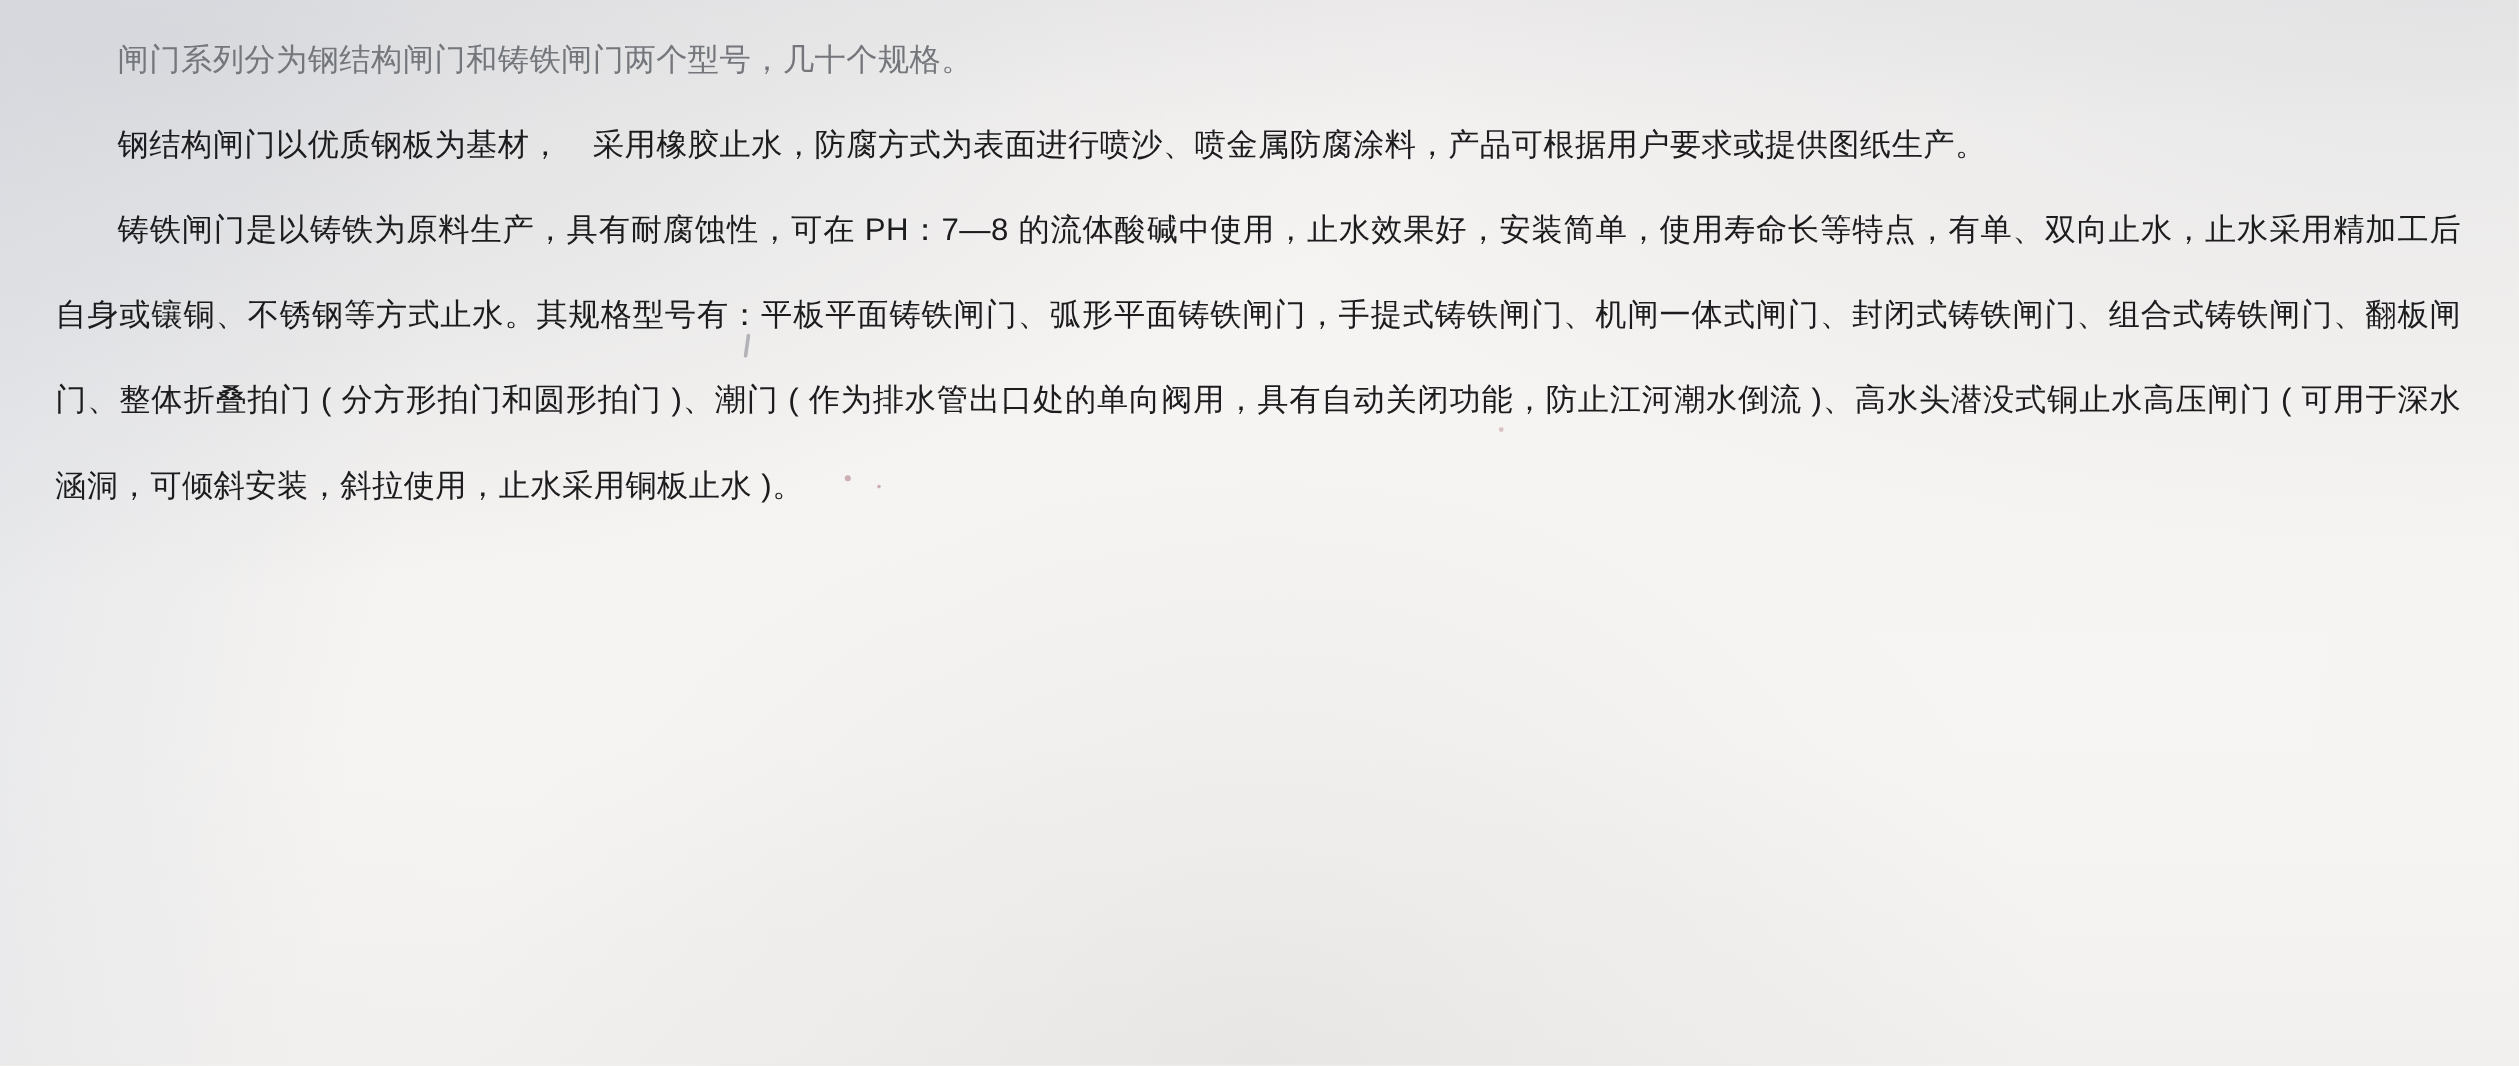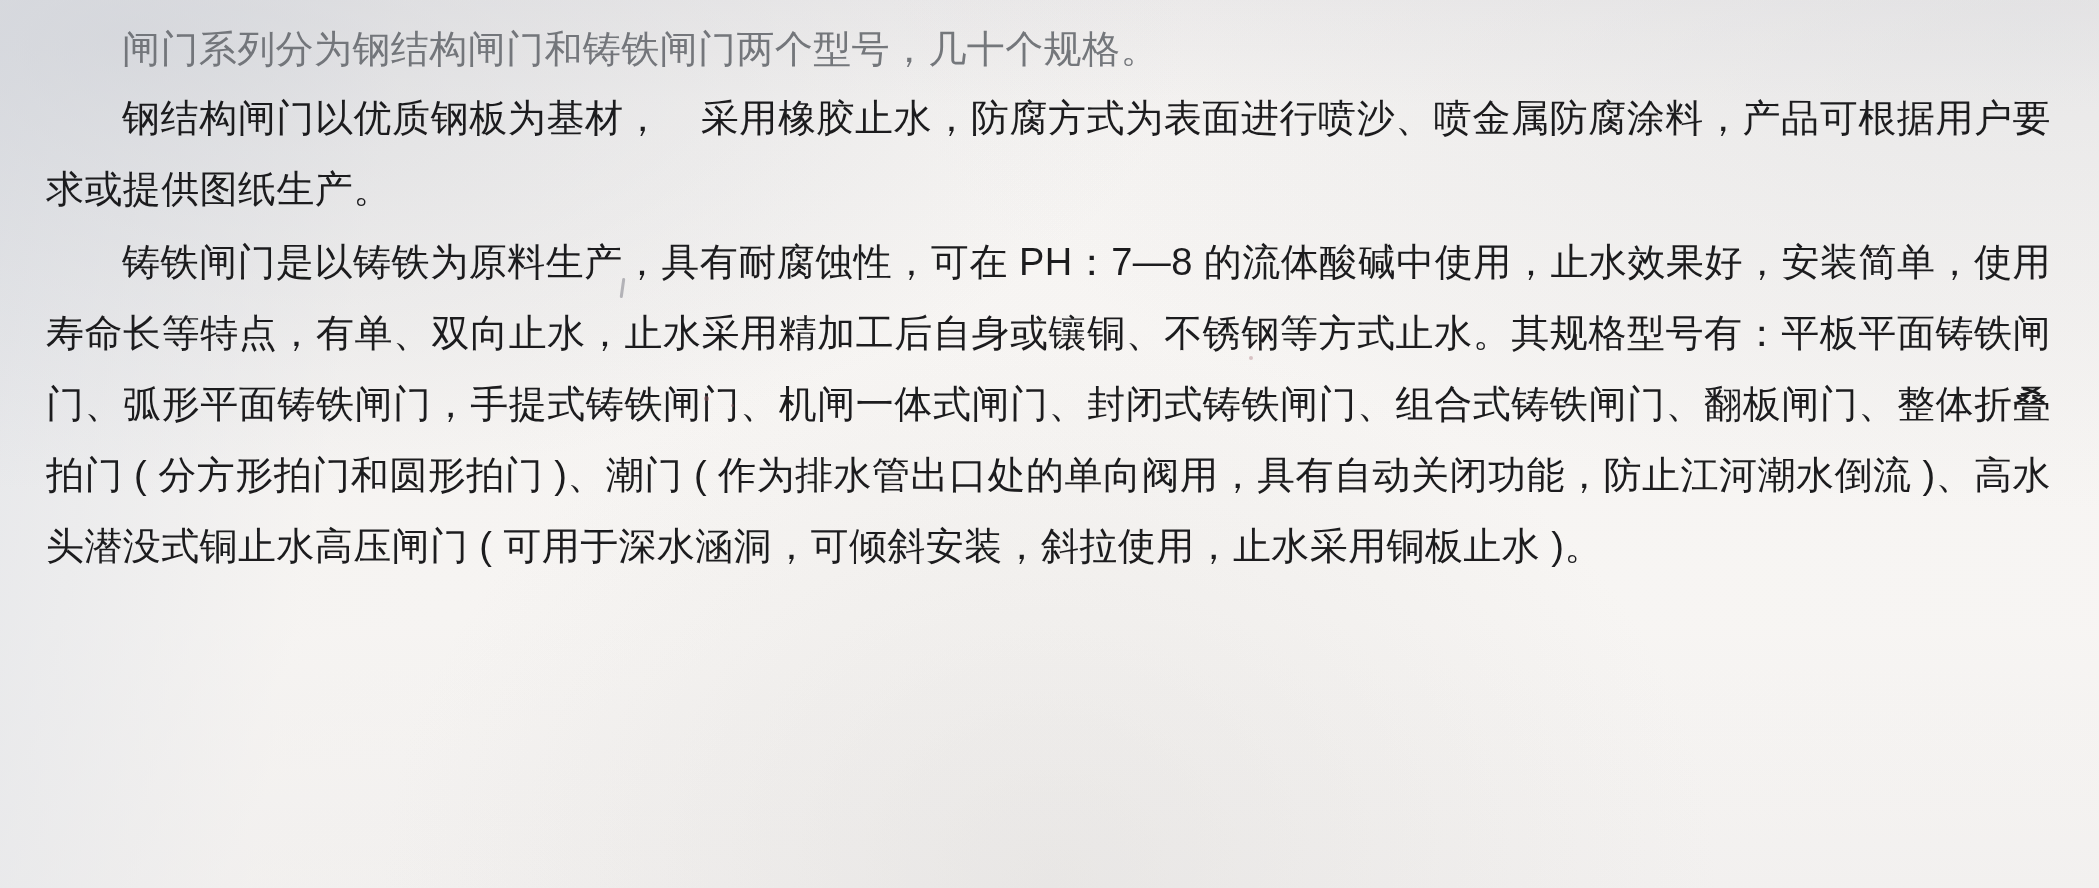--- a/index.html
+++ b/index.html
@@ -36,40 +36,40 @@
       radial-gradient(ellipse at 50% 100%, rgba(214,212,210,0.35) 0%, rgba(214,212,210,0) 45%);
     pointer-events: none;
   }
 
   .text-body {
     position: absolute;
     left: 46px;
     top: 14px;
     width: 2005px;
     color: #1c1c1e;
-    font-size: 38px;
+    font-size: 26px;
     line-height: 71px;
     letter-spacing: 0.4px;
     text-align: justify;
     text-justify: inter-character;
   }
 
   .para {
     margin: 0;
     text-indent: 2em;
     white-space: pre-wrap;
   }
 
   
   .para.faded {
     color: #6e7176;
     opacity: 0.95;
   }
 
-  .para.p2 { margin-top: 0px; font-family: Liberation Mono, monospace; }
+  .para.p2 { margin-top: 0px; }
   .para.p3 { margin-top: 0px; }
 
   
   .speck {
     position: absolute;
     background: rgba(150, 90, 100, 0.45);
     border-radius: 50%;
     pointer-events: none;
   }
   .speck.s1 { left: 621px; top: 278px; width: 3px; height: 20px; background: rgba(120,120,130,0.5); border-radius: 2px; transform: rotate(8deg); }

